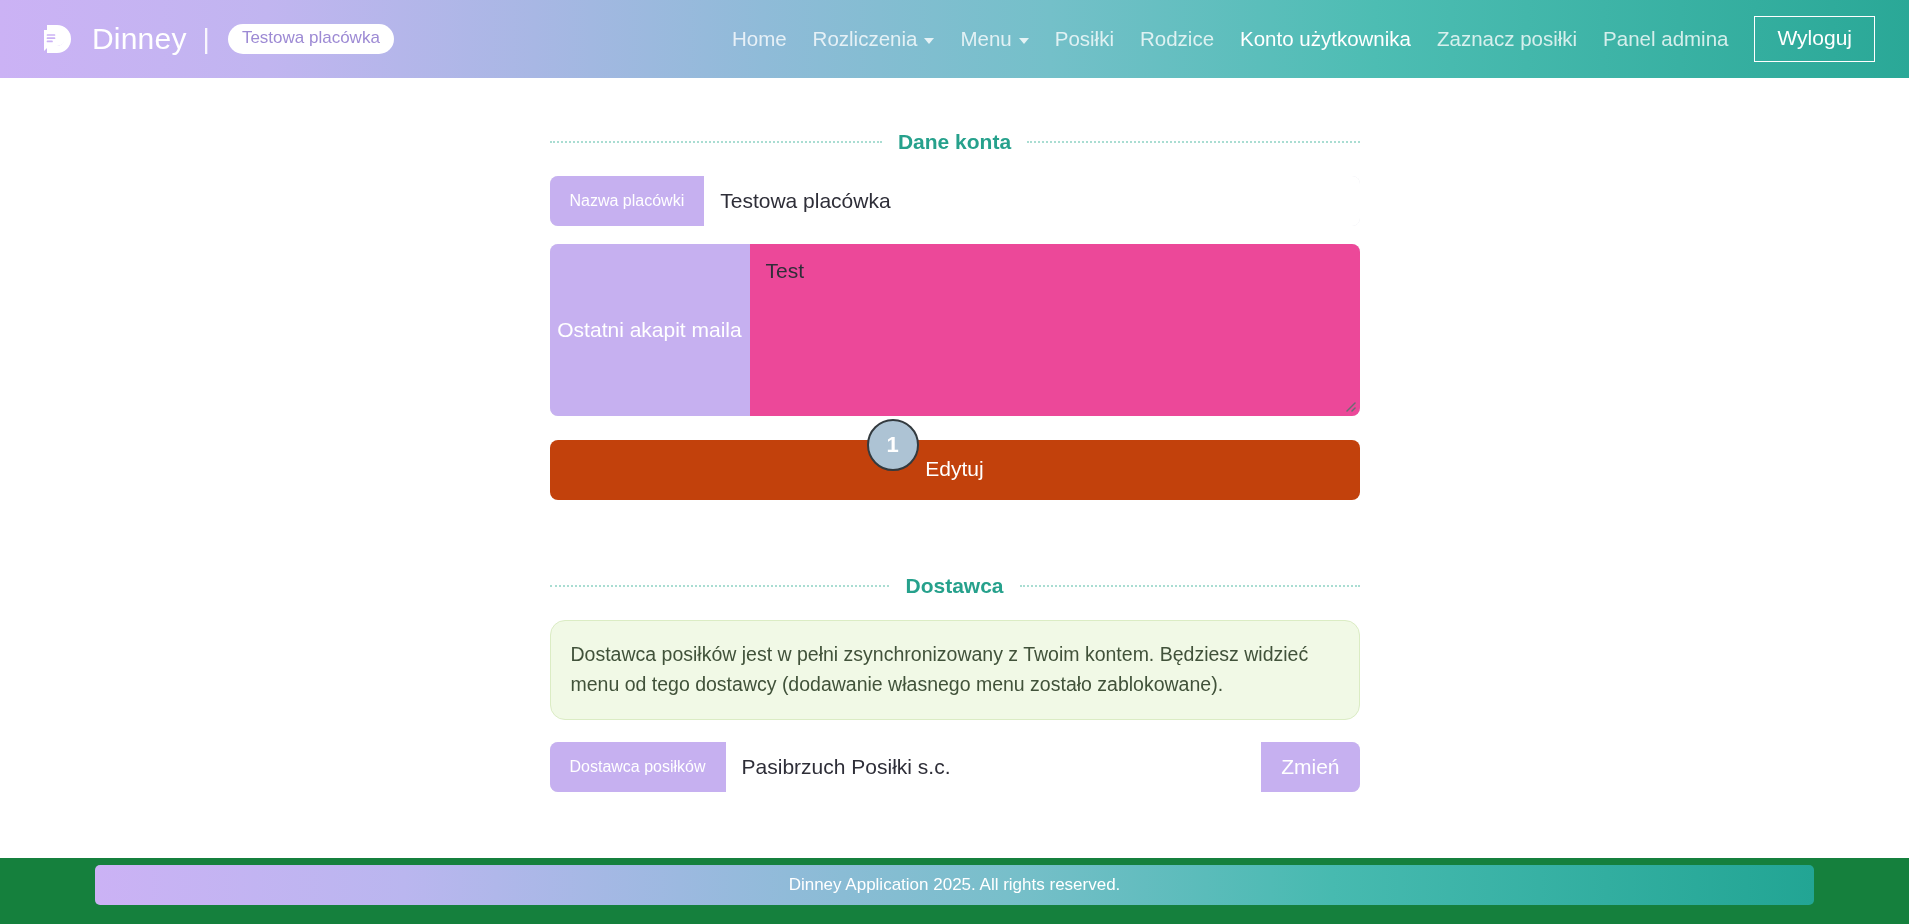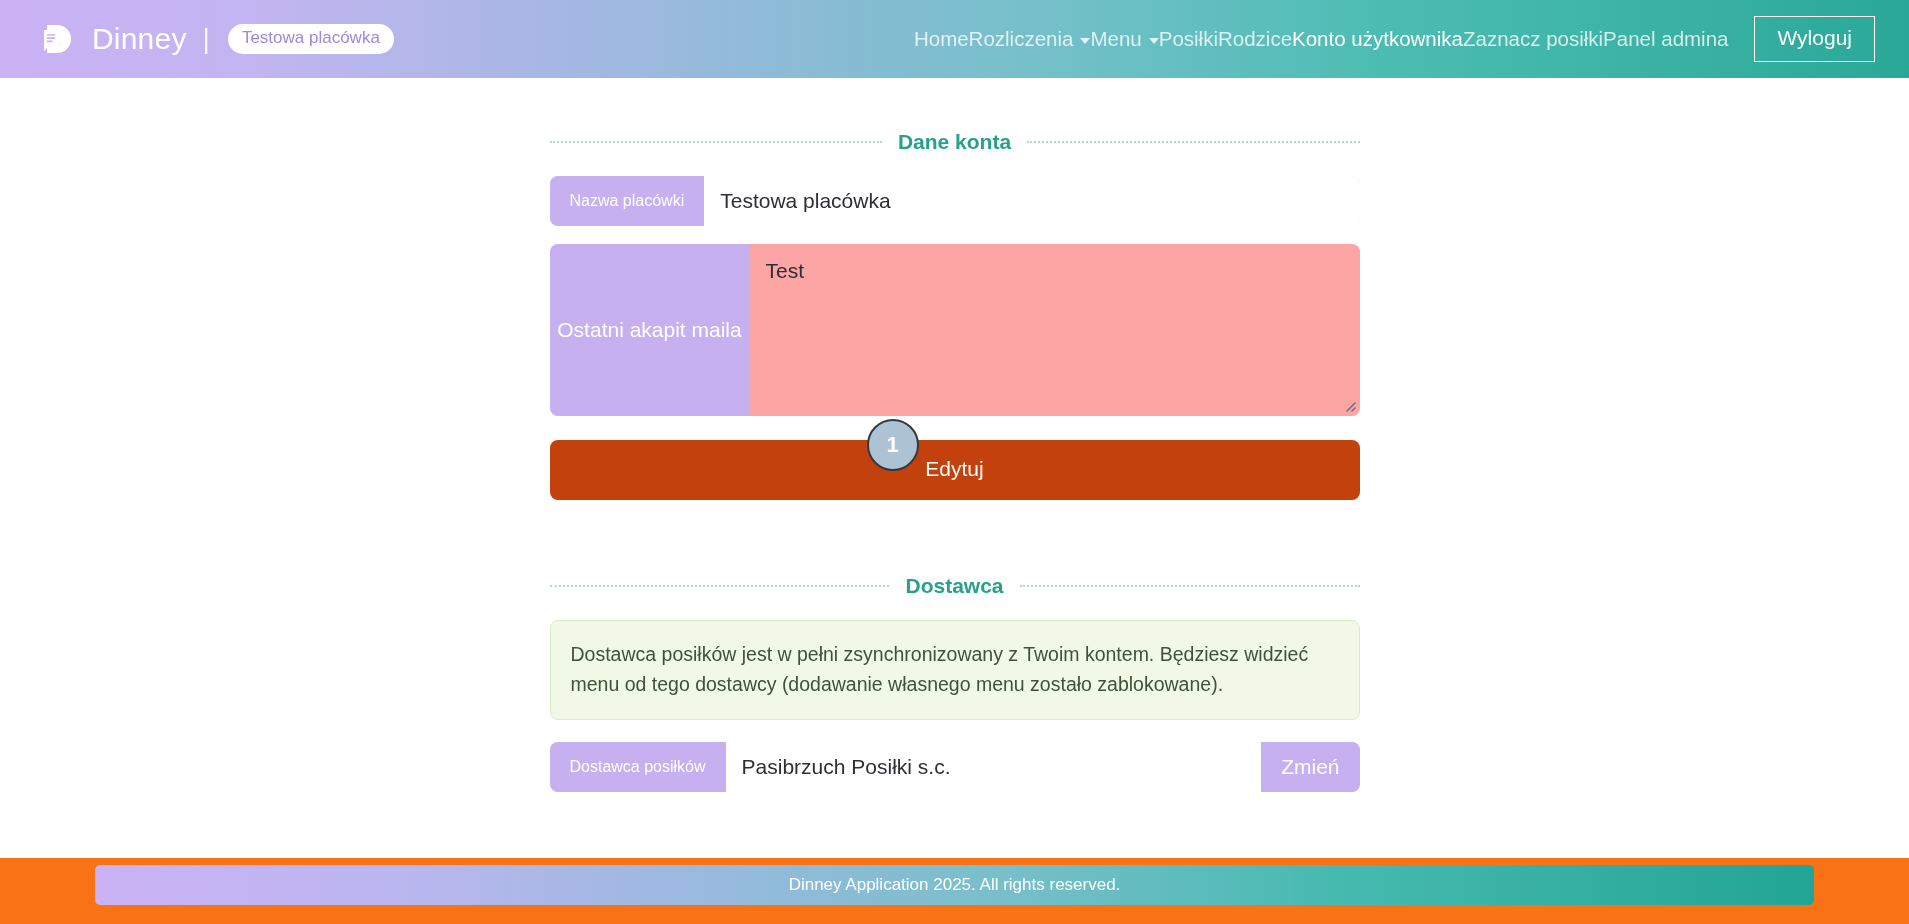--- a/index.html
+++ b/index.html
@@ -51,20 +51,21 @@
     font-size: 17px;
     padding: 4px 14px 5px 14px;
     border-radius: 20px;
     white-space: nowrap;
     line-height: 1.2;
   }
 
   .nav-links {
     display: flex;
     align-items: center;
+    gap: 26px;
     margin-left: auto;
     margin-right: 26px;
   }
   .nav-link {
     color: rgba(255,255,255,.78);
     font-size: 20.5px;
     text-decoration: none;
     white-space: nowrap;
     display: inline-flex;
     align-items: center;
@@ -196,21 +197,21 @@
     flex: 1 1 auto;
     border: 0;
     outline: none;
     resize: none;
     font-size: 21px;
     color: #2e2e38;
     padding: 13px 16px;
     height: 172px;
     font-family: "Liberation Sans", sans-serif;
     line-height: 1.35;
-    background: #fca5a5;
+    background: #ec4899;
   }
   .resize-handle {
     position: absolute;
     right: 4px;
     bottom: 4px;
     width: 14px; height: 14px;
     pointer-events: none;
   }
   .ta-wrap { position: relative; flex: 1 1 auto; display:flex; }
 
@@ -241,37 +242,37 @@
     display: flex;
     align-items: center;
     justify-content: center;
     z-index: 5;
   }
 
   
   .alert {
     background: #f1f9e6;
     border: 1px solid #dbecc4;
-    border-radius: 8px;
+    border-radius: 15px;
     padding: 18px 20px 20px 20px;
     color: #41523a;
     font-size: 19.5px;
     line-height: 1.55;
     margin-bottom: 22px;
   }
 
   .spacer-lg { height: 74px; }
 
   
   .footer-wrap {
     position: absolute;
     left: 0; right: 0;
     bottom: 0;
     height: 66px;
-    background: #f97316;
+    background: #15803d;
     display: flex;
     align-items: flex-start;
     justify-content: center;
     padding: 7px 95px 0 95px;
   }
   .footer-bar {
     width: 100%;
     height: 40px;
     border-radius: 5px;
     background: linear-gradient(90deg, #cbb2f5 0%, #bab6ef 18%, #9cb9e0 34%, #78bfca 53%, #47bab0 72%, #22a594 100%);

